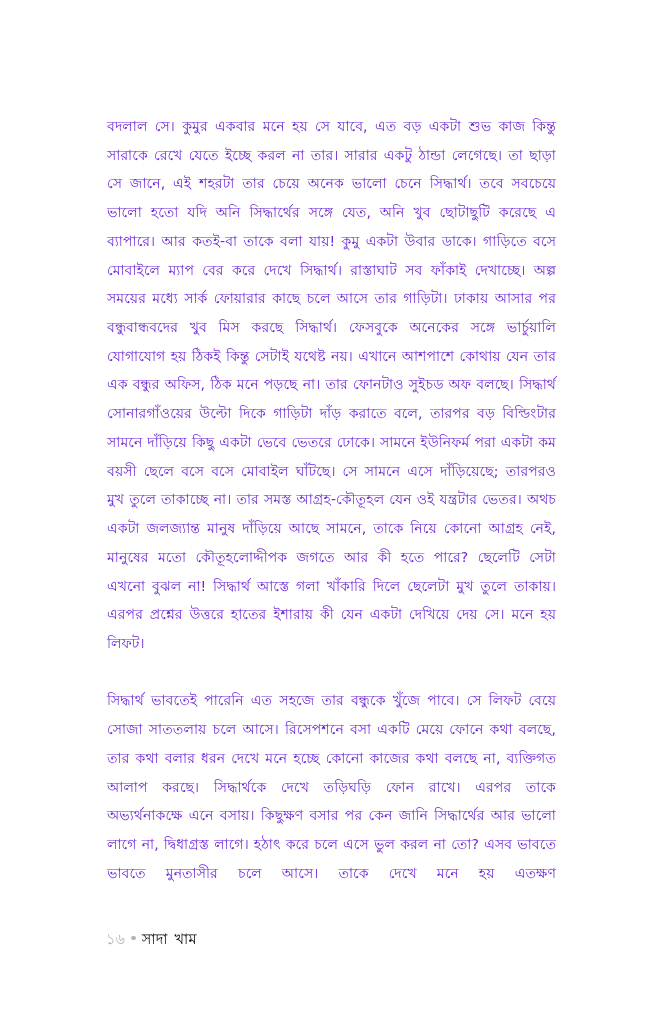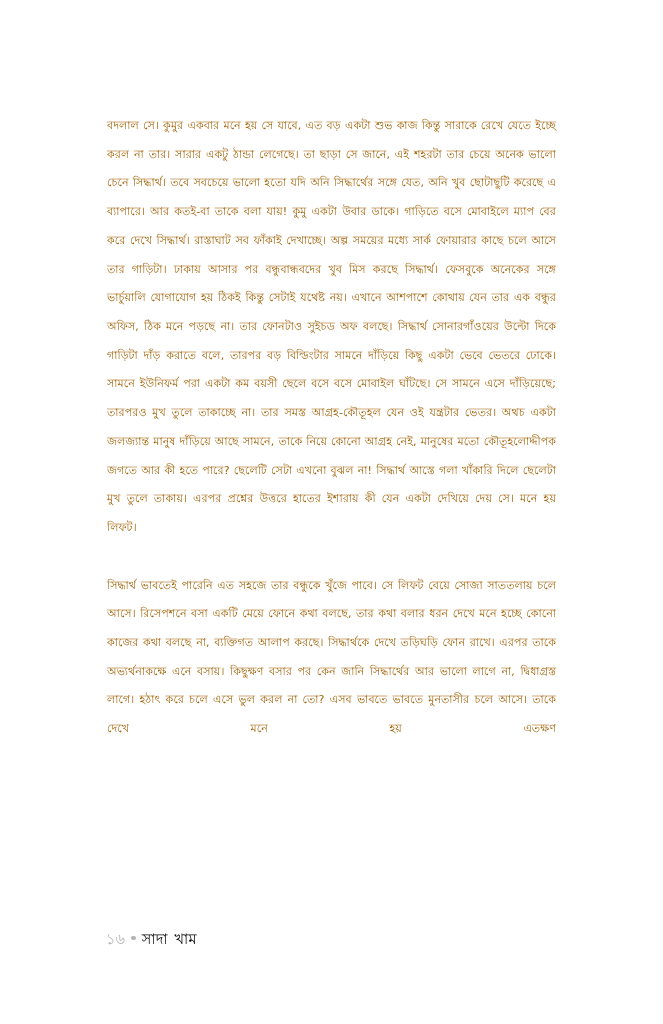--- a/index.html
+++ b/index.html
@@ -29,23 +29,23 @@
     top: 112px;
     width: 449px;
   }
 
   .body-paragraph {
     margin: 0;
     padding: 0;
     text-indent: 0;
     text-align: justify;
     text-justify: inter-word;
-    font-size: 11px;
+    font-size: 14px;
     line-height: 28.72px;
-    color: #a16207;
+    color: #6d28d9;
     font-weight: 400;
     letter-spacing: 0.1px;
     word-spacing: 0.4px;
     -webkit-font-smoothing: antialiased;
   }
   
   .body-paragraph + .body-paragraph {
     margin-top: 0;
   }
   

